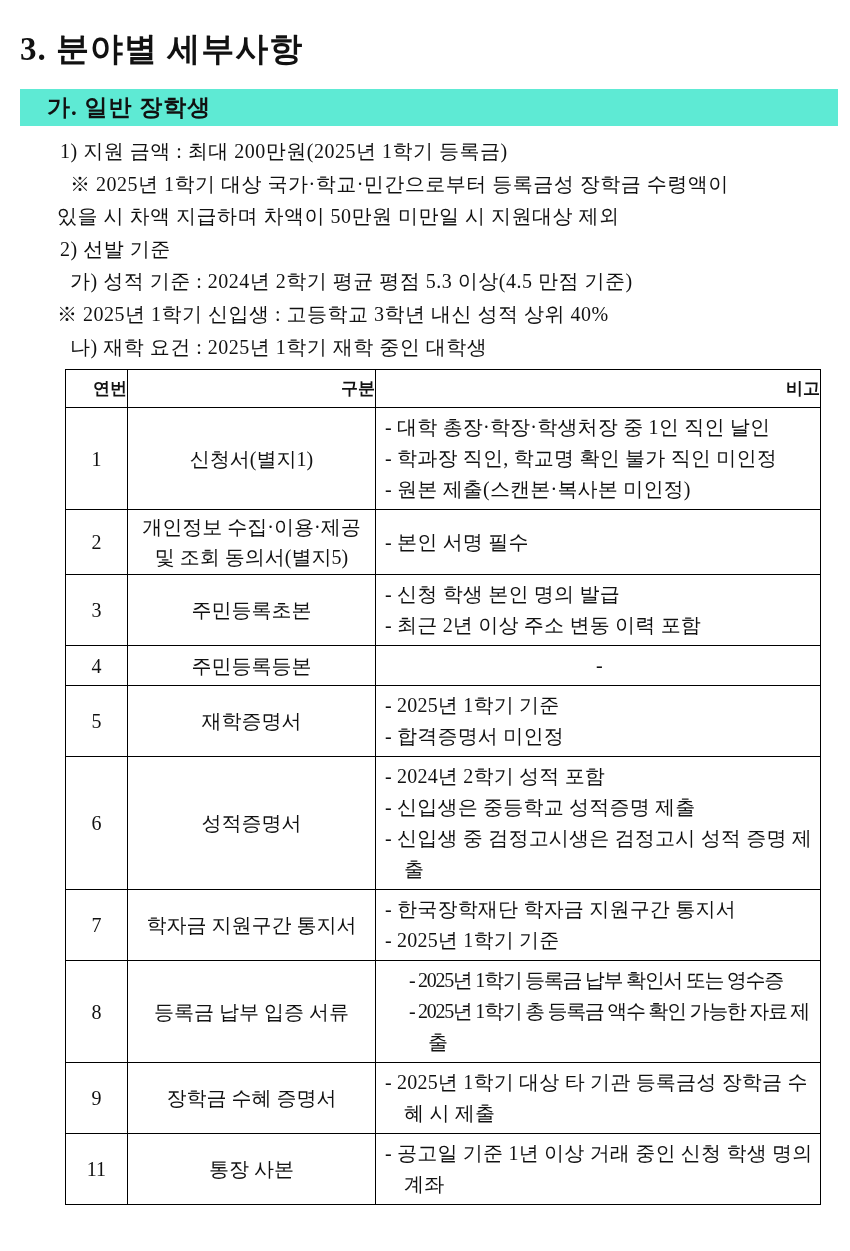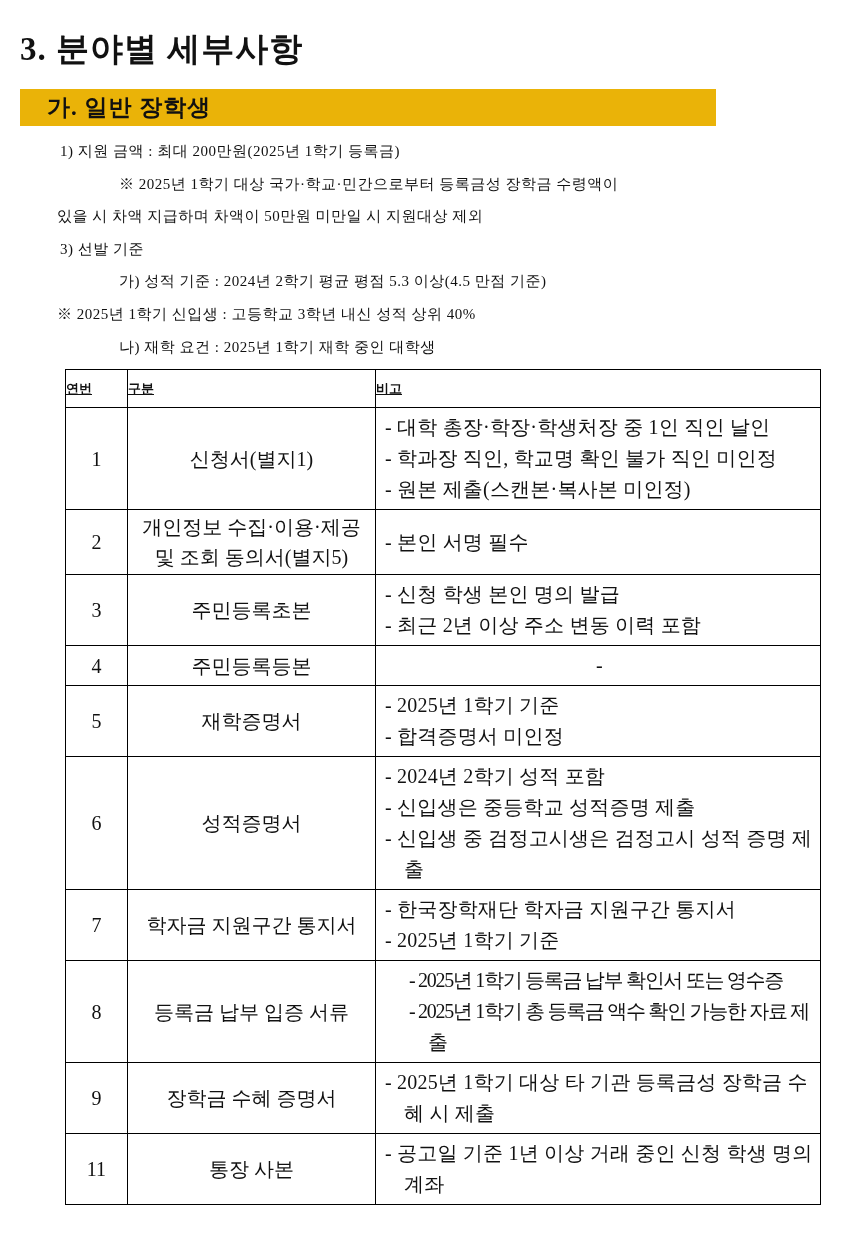--- a/index.html
+++ b/index.html
@@ -15,60 +15,59 @@
   .page { width: 850px; height: 1251px; }
 
   .title {
     font-size: 33px;
     font-weight: bold;
     letter-spacing: 1px;
     padding: 27px 0 0 20px;
   }
 
   .band {
-    background: #eab308;
-    width: 696px;
+    background: #5eead4;
+    width: 818px;
     height: 37px;
     margin: 17px 0 0 20px;
     display: flex;
     align-items: center;
     padding-left: 27px;
     font-size: 23px;
     font-weight: bold;
     letter-spacing: 1px;
   }
 
   .lines {
     margin-top: 9px;
-    font-size: 15px;
+    font-size: 20px;
     line-height: 32.6px;
     letter-spacing: 0.5px;
     white-space: nowrap;
   }
   .l1 { padding-left: 60px; }
-  .l2 { padding-left: 119px; }
+  .l2 { padding-left: 70px; }
   .l3 { padding-left: 57px; }
 
   .doc-table {
     border-collapse: collapse;
     margin: 6px 0 0 65px;
     width: 755px;
     table-layout: fixed;
     font-size: 20px;
   }
   .doc-table th, .doc-table td {
     border: 1.6px solid #000000;
   }
   .doc-table th {
     font-weight: bold;
-    font-size: 13px;
+    font-size: 17px;
     height: 38px;
-    text-align: left;
+    text-align: right;
     vertical-align: middle;
-    text-decoration: underline;
   }
   .c-no  { width: 62px; }
   .c-cat { width: 248px; }
   .c-rem { width: 445px; }
 
   td.no, td.cat {
     text-align: center;
     vertical-align: middle;
     line-height: 30px;
     padding: 2px;
@@ -106,21 +105,21 @@
   <div class="title">3. 분야별 세부사항</div>
 
   <div class="band">
     <span>가. 일반 장학생</span>
   </div>
 
   <div class="lines">
     <div class="line l1">1) 지원 금액 : 최대 200만원(2025년 1학기 등록금)</div>
     <div class="line l2">※ 2025년 1학기 대상 국가·학교·민간으로부터 등록금성 장학금 수령액이</div>
     <div class="line l3">있을 시 차액 지급하며 차액이 50만원 미만일 시 지원대상 제외</div>
-    <div class="line l1">3) 선발 기준</div>
+    <div class="line l1">2) 선발 기준</div>
     <div class="line l2">가) 성적 기준 : 2024년 2학기 평균 평점 5.3 이상(4.5 만점 기준)</div>
     <div class="line l3">※ 2025년 1학기 신입생 : 고등학교 3학년 내신 성적 상위 40%</div>
     <div class="line l2">나) 재학 요건 : 2025년 1학기 재학 중인 대학생</div>
   </div>
 
   <table class="doc-table">
     <thead>
       <tr>
         <th class="c-no">연번</th>
         <th class="c-cat">구분</th>

